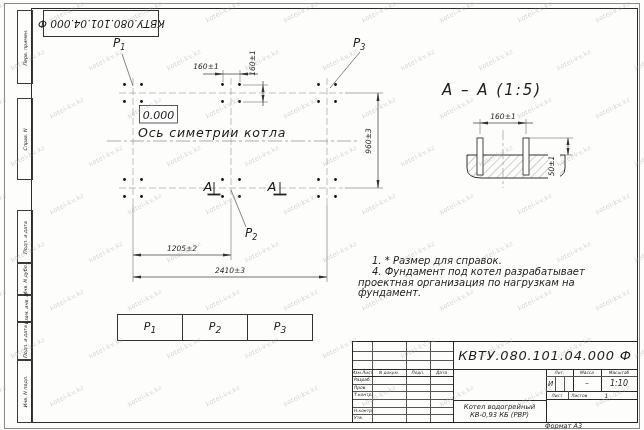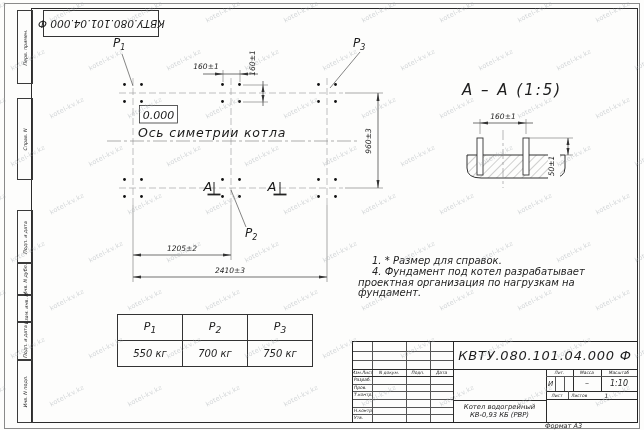--- a/index.html
+++ b/index.html
@@ -158,21 +158,21 @@
     <text x="43" y="107" font-size="12.5" letter-spacing="0.8">Ось симетрии котла</text>
     <text class="dim" x="111" y="39" text-anchor="middle">160±1</text>
     <text class="dim" x="159.5" y="33" text-anchor="middle" transform="rotate(-90 159.5 33)">160±1</text>
     <text class="dim" x="276" y="111" text-anchor="middle" transform="rotate(-90 276 111)">960±3</text>
     <text class="dim" x="87" y="221" text-anchor="middle" font-size="8">1205±2</text>
     <text class="dim" x="135" y="243" text-anchor="middle" font-size="8">2410±3</text>
     <text x="113" y="161" text-anchor="middle" font-size="13">А</text>
     <text x="177" y="161" text-anchor="middle" font-size="13">А</text>
   </svg>
 
-  <div class="abs it" style="left:462px;top:81px;width:160px;font-size:15px;letter-spacing:2px;">А – А (1:5)</div>
+  <div class="abs it" style="left:442px;top:81px;width:160px;font-size:15px;letter-spacing:2px;">А – А (1:5)</div>
 
   <svg class="abs" style="left:455px;top:100px;" width="185" height="110" viewBox="0 0 185 110">
     <defs>
       <pattern id="hatch" width="6" height="6" patternUnits="userSpaceOnUse" patternTransform="rotate(45)">
         <line x1="0" y1="0" x2="0" y2="6" stroke="#7a7a7a" stroke-width="0.7"></line>
       </pattern>
     </defs>
     <path d="M12,55 H110 V68 Q110,78 96,78 H26 Q12,78 12,68 Z" fill="url(#hatch)" stroke="#333" stroke-width="1"></path>
     <path d="M48,30 V88" stroke="#8a8a8a" stroke-width="0.6" stroke-dasharray="10 3 3 3" fill="none"></path>
     <rect x="22" y="38" width="6" height="37" fill="#fff" stroke="#333" stroke-width="0.9"></rect>
@@ -197,25 +197,20 @@
     <text class="dim" x="48" y="19" text-anchor="middle">160±1</text>
     <text class="dim" x="99" y="66" text-anchor="middle" transform="rotate(-90 99 66)">50±1</text>
   </svg>
 
   <table class="loads">
     <tbody>
         <tr>
       <td class="lt-h"><span>P</span><sub>1</sub></td>
       <td class="lt-h"><span>P</span><sub>2</sub></td>
       <td class="lt-h"><span>P</span><sub>3</sub></td>
-    </tr>
-    <tr>
-      <td class="lt-v">550 кг</td>
-      <td class="lt-v">700 кг</td>
-      <td class="lt-v">750 кг</td>
     </tr>
   </tbody>
     </table>
 
   <div class="notes">
     <p>1. * Размер для справок.</p>
     <p>4. Фундамент под котел разрабатывает проектная организация по нагрузкам на фундамент.</p>
   </div>
 
   <div class="abs" style="left:352px;top:341px;width:284px;height:80px;border:1.4px solid #222;">

